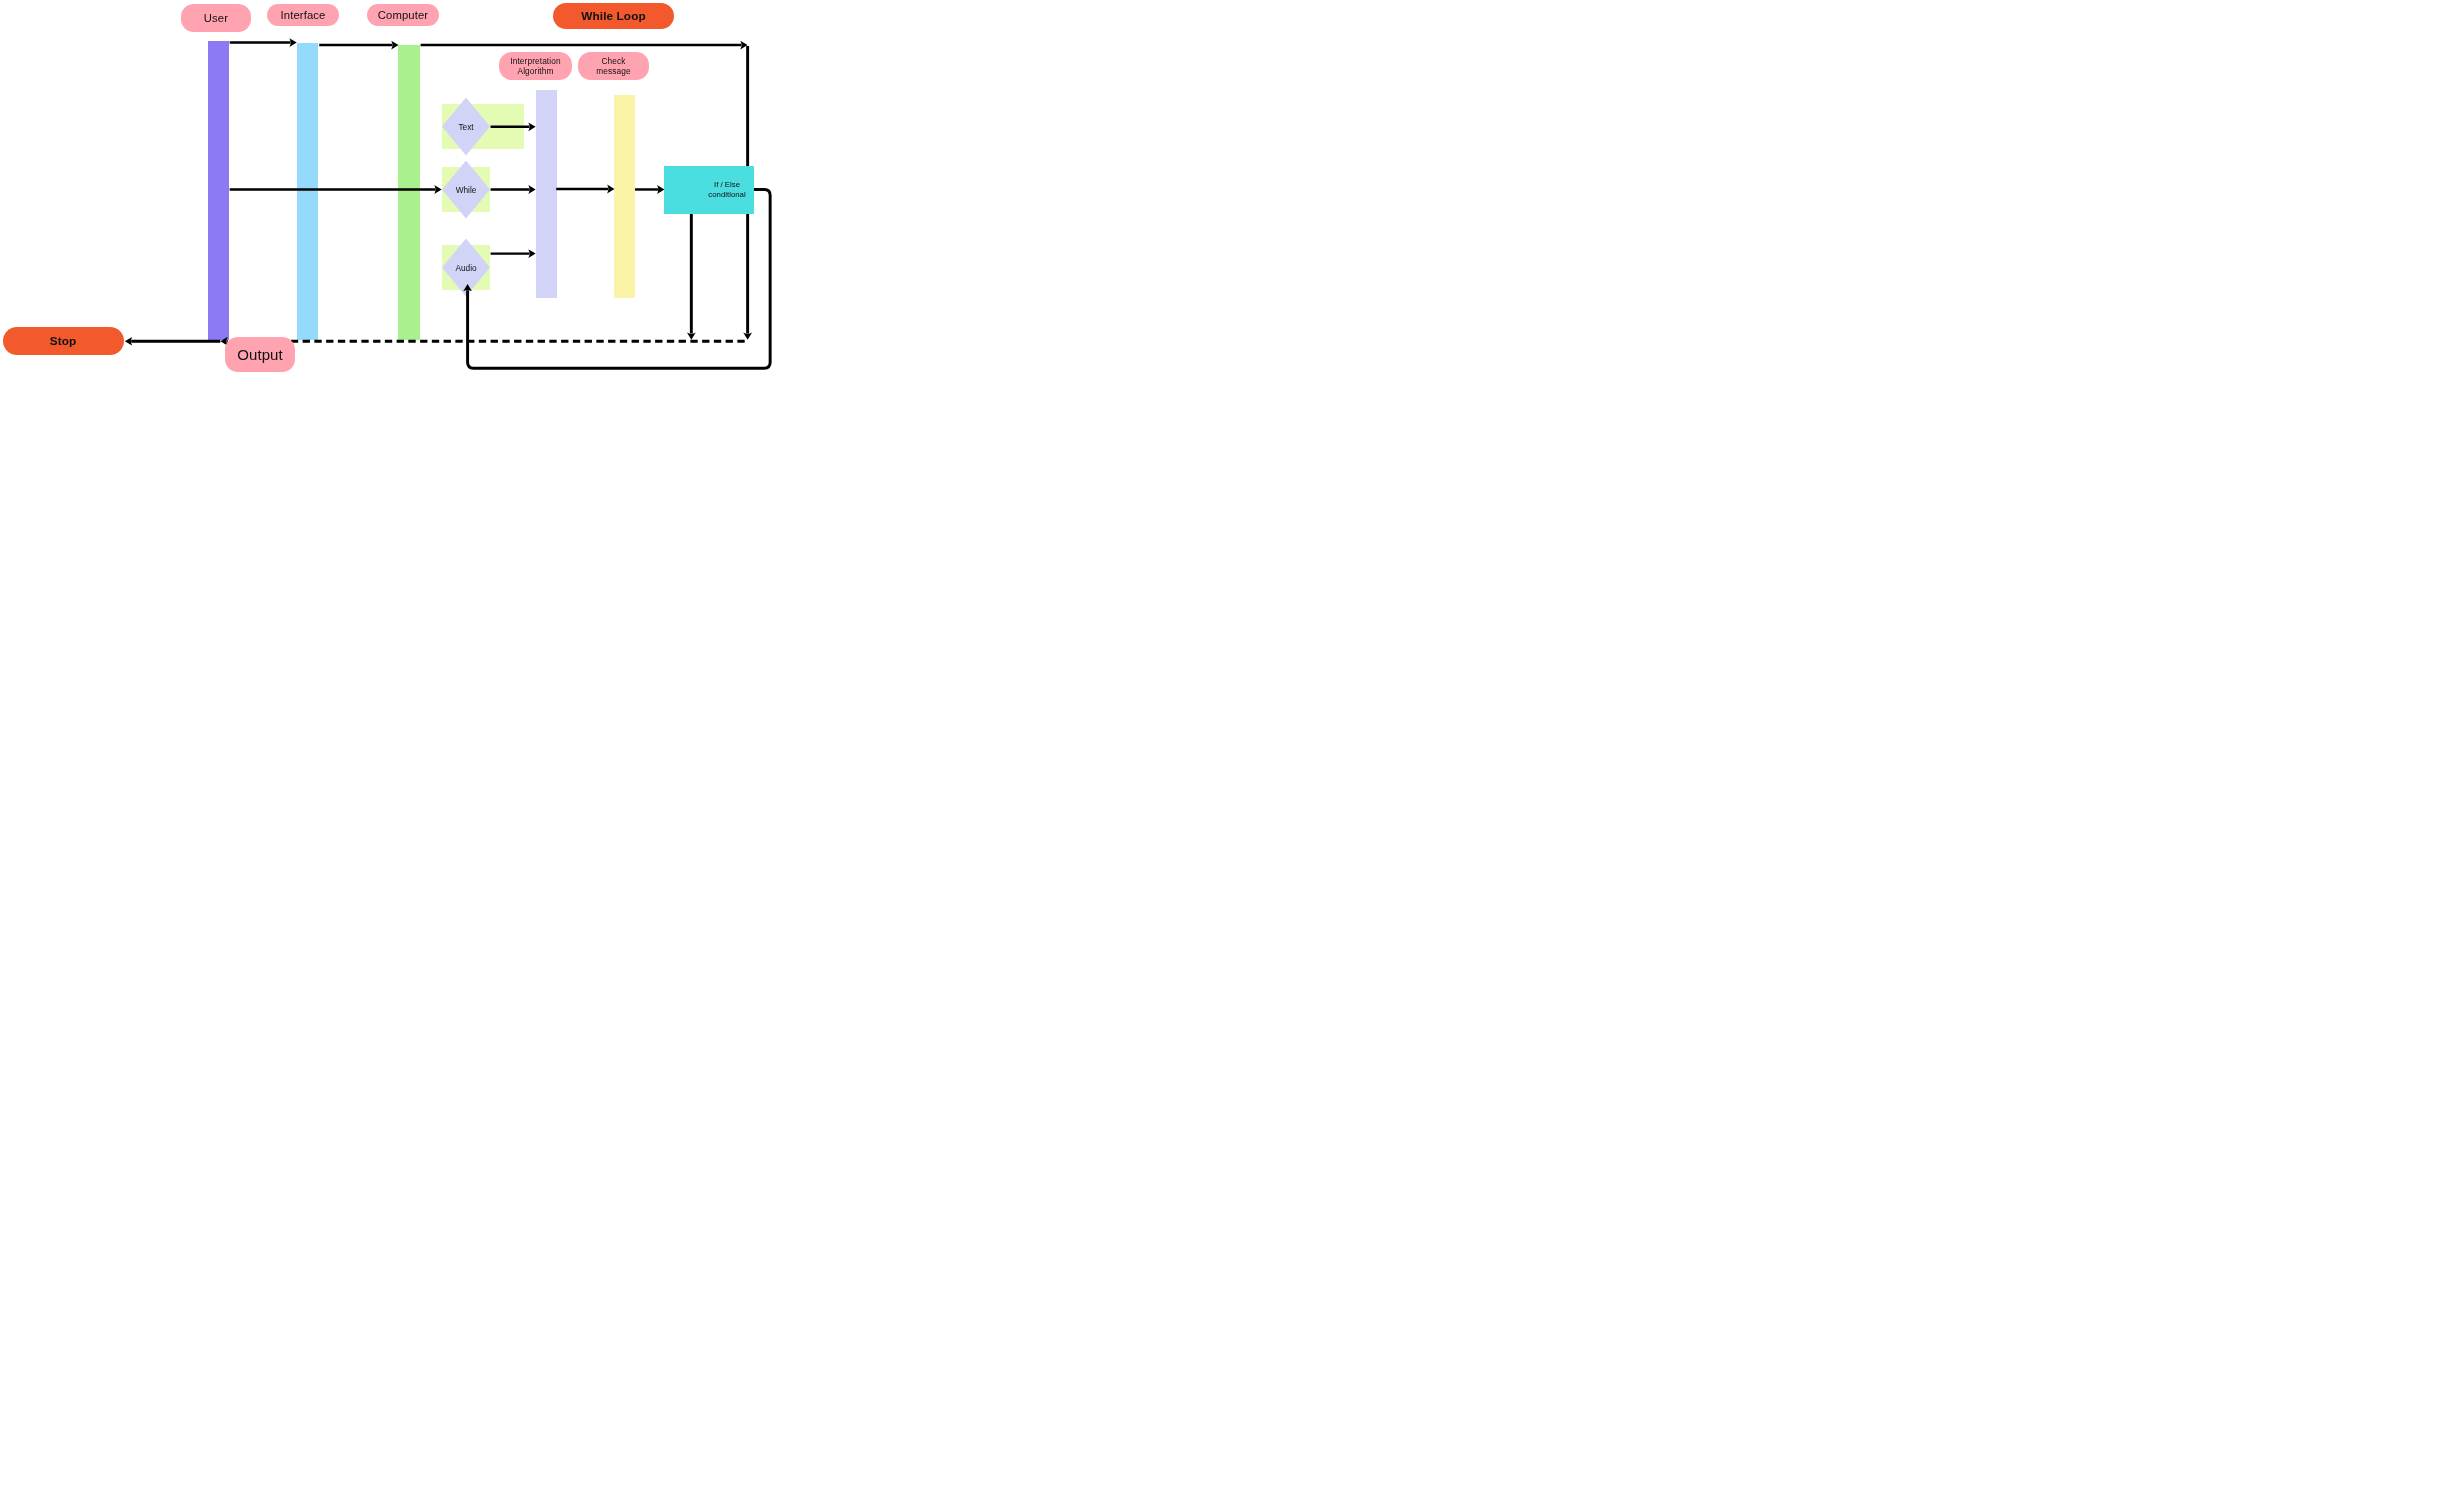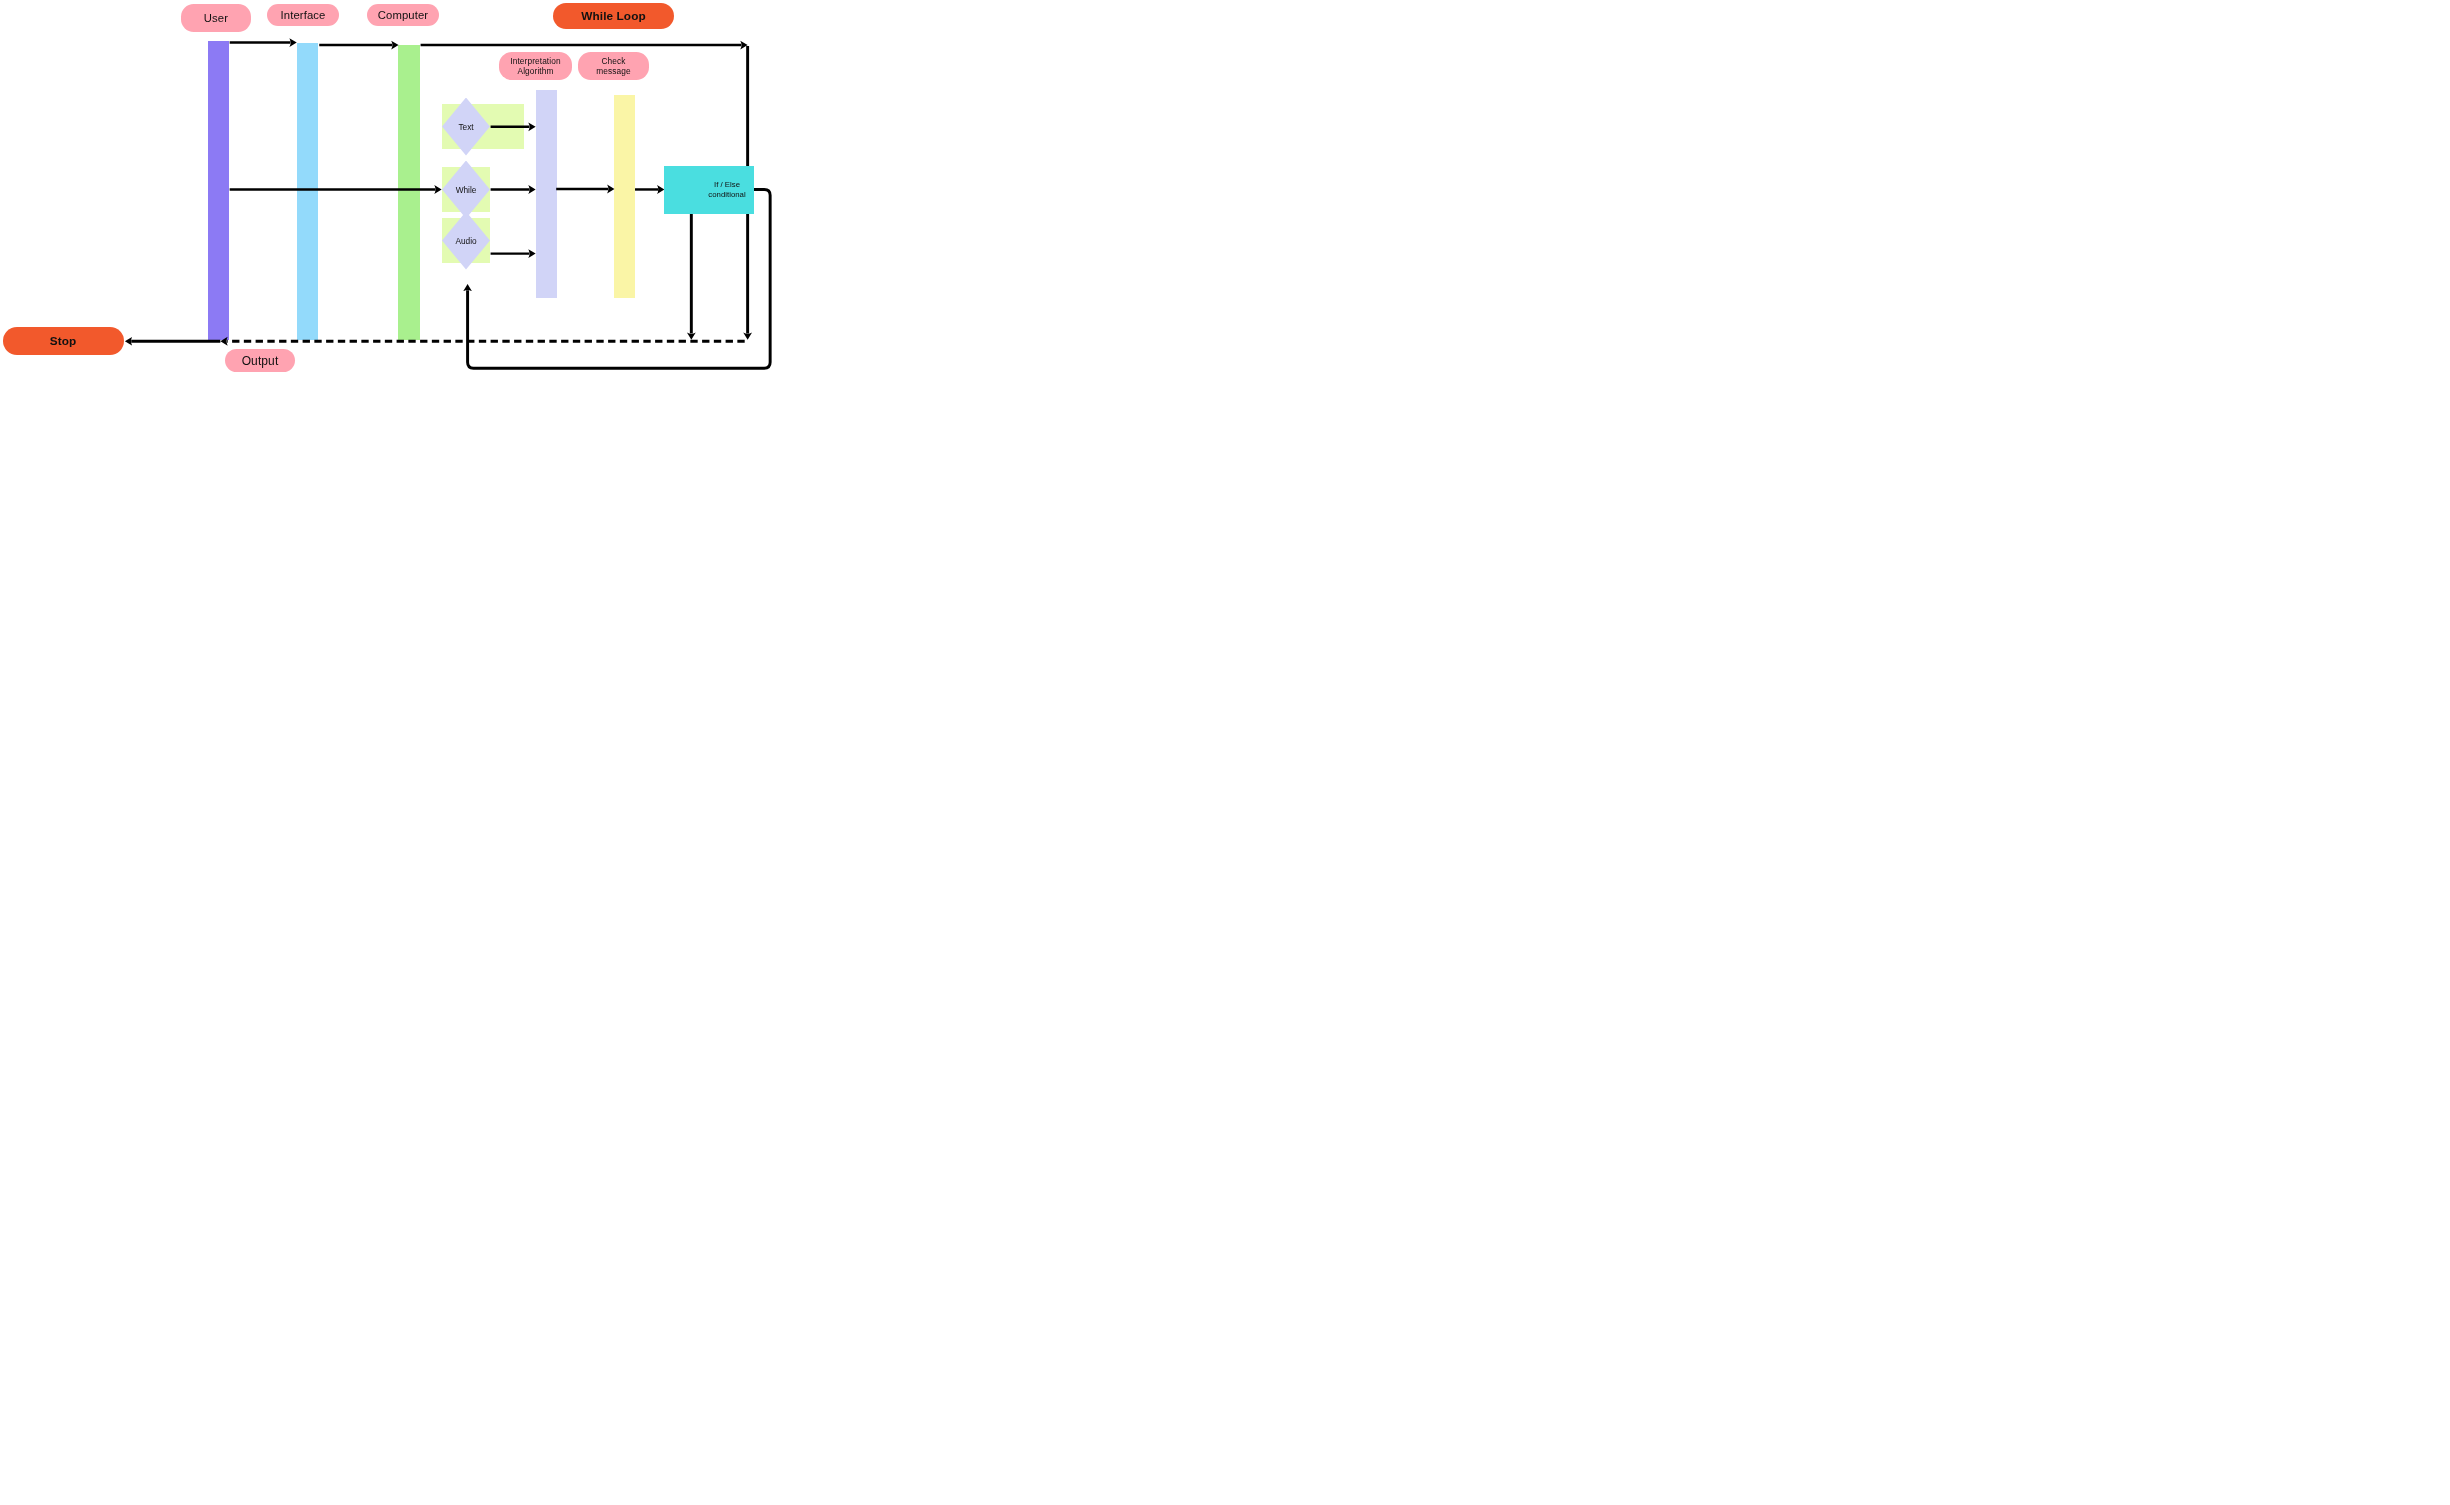--- a/index.html
+++ b/index.html
@@ -18,38 +18,38 @@
   .pill.pink{background:var(--pink);}
   .pill.orange{background:var(--orange);font-weight:700;}
 
   #pill-user      {left:181px;top:3.9px;width:70px;height:28px;font-size:11.3px;}
   #pill-interface {left:267px;top:3.9px;width:72px;height:22.5px;font-size:11.3px;}
   #pill-computer  {left:367px;top:3.9px;width:72px;height:22.5px;font-size:11.3px;}
   #pill-while-loop{left:553px;top:2.5px;width:121px;height:26px;font-size:11.8px;border-radius:13.2px;}
   #pill-interp    {left:499px;top:52px;width:73px;height:28px;font-size:8.3px;line-height:1.25;white-space:pre-line;}
   #pill-check     {left:578px;top:52px;width:71px;height:28px;font-size:8.3px;line-height:1.25;white-space:pre-line;}
   #pill-stop      {left:2.5px;top:327px;width:121px;height:28px;font-size:11.8px;border-radius:14.7px;}
-  #pill-output    {left:225px;top:349px;width:70px;height:23px;font-size:12px;}
+  #pill-output    {left:225px;top:337px;width:70px;height:35px;font-size:15px;}
 
   
   #bar-user     {left:208px;top:41px;width:20.6px;height:299px;background:var(--purple);}
   #bar-interface{left:297px;top:43px;width:21px;height:297px;background:var(--blue);}
   #bar-computer {left:398px;top:45px;width:21.6px;height:295px;background:var(--green);}
   #bar-interp   {left:536px;top:90px;width:20.6px;height:208px;background:var(--lavender);}
   #bar-check    {left:614px;top:95px;width:20.6px;height:203px;background:var(--yellow);}
 
   
   .mod-frame{width:48px;height:45px;background:var(--square_green);}
   .mod-diamond{position:absolute;left:0;top:-6.4px;width:48px;height:58px;background:var(--lavender);
                clip-path:polygon(50% 0%,100% 50%,50% 100%,0% 50%);
                display:flex;align-items:center;justify-content:center;
                font-size:8.3px;font-weight:500;color:#111;}
   #mod-text {left:442px;top:104px;padding-left:34px;}
   #mod-image{left:442px;top:167px;}
-  #mod-audio{left:442px;top:218px;}
+  #mod-audio{left:442px;top:245px;}
 
   
   #if-else-box{left:664px;top:166px;width:54px;height:48px;background:var(--cyan);
                font-size:7.8px;font-weight:500;line-height:1.3;white-space:pre-line;padding-left:36px;}
 </style>
 </head>
 <body>
 
 <div id="canvas">
 

